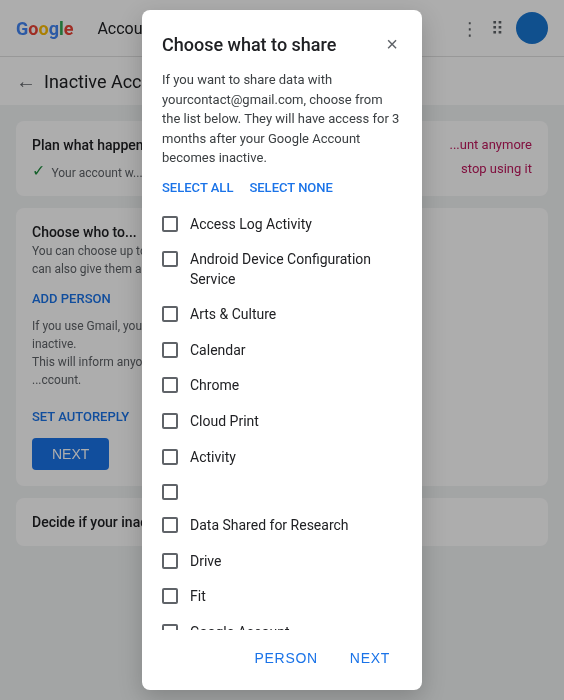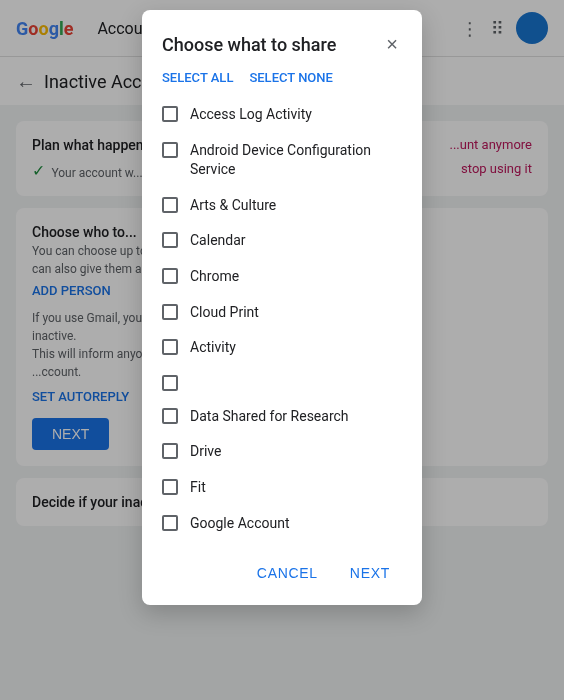--- a/index.html
+++ b/index.html
@@ -332,30 +332,30 @@
           <span class="bg-card-sub">Your account w...</span>
         </div>
         <div class="bg-card-right">stop using it</div>
       </div>
     </div>
 
     <div class="bg-card2">
       <div class="bg-card-title">Choose who to...</div>
       <div class="bg-card-sub">You can choose up to...</div>
       <div class="bg-card-sub">can also give them a...</div>
-      <div style="margin-top:4px;">
+      <div style="margin-top:12px;">
         <span class="bg-link">ADD PERSON</span>
       </div>
       <div style="margin-top:12px;">
         <div class="bg-card-sub">If you use Gmail, you...</div>
         <div class="bg-card-sub">inactive.</div>
         <div class="bg-card-sub">This will inform anyo...</div>
         <div class="bg-card-sub">...ccount.</div>
       </div>
-      <div style="margin-top:10px; display:flex; align-items:flex-start; gap:16px;">
+      <div style="margin-top:22px; display:flex; align-items:flex-start; gap:16px;">
         <span class="bg-link">SET AUTOREPLY</span>
       </div>
       <div style="margin-top:14px;">
         <button class="bg-btn-blue">NEXT</button>
       </div>
     </div>
 
     <div class="bg-card">
       <div class="bg-card-title">Decide if your inac...</div>
     </div>
@@ -364,20 +364,21 @@
 
 <div class="overlay">
 
   <div class="dialog">
 
     <div class="dialog-header">
       <span class="dialog-title">Choose what to share</span>
       <button class="dialog-close">×</button>
     </div>
 
+    <p class="dialog-desc">If you want to share data with yourcontact@gmail.com, choose from the list below. They will have access for 3 months after your Google Account becomes inactive.</p>
 
     <div class="dialog-links">
       <a class="dialog-link">SELECT ALL</a>
       <a class="dialog-link">SELECT NONE</a>
     </div>
 
     <div class="dialog-list">
 
     <div class="checkbox-item">
           <input type="checkbox" class="checkbox" style="">
@@ -422,17 +423,17 @@
           <input type="checkbox" class="checkbox" style="">
           <span class="checkbox-label">Fit</span>
         </div>
         <div class="checkbox-item">
           <input type="checkbox" class="checkbox" style="">
           <span class="checkbox-label">Google Account</span>
         </div>
       </div>
 
     <div class="dialog-footer">
-      <button class="btn-cancel">CANCEL</button>
+      <button class="btn-cancel">PERSON</button>
       <button class="btn-next">NEXT</button>
     </div>
   </div>
 </div>
 
 </body></html>

